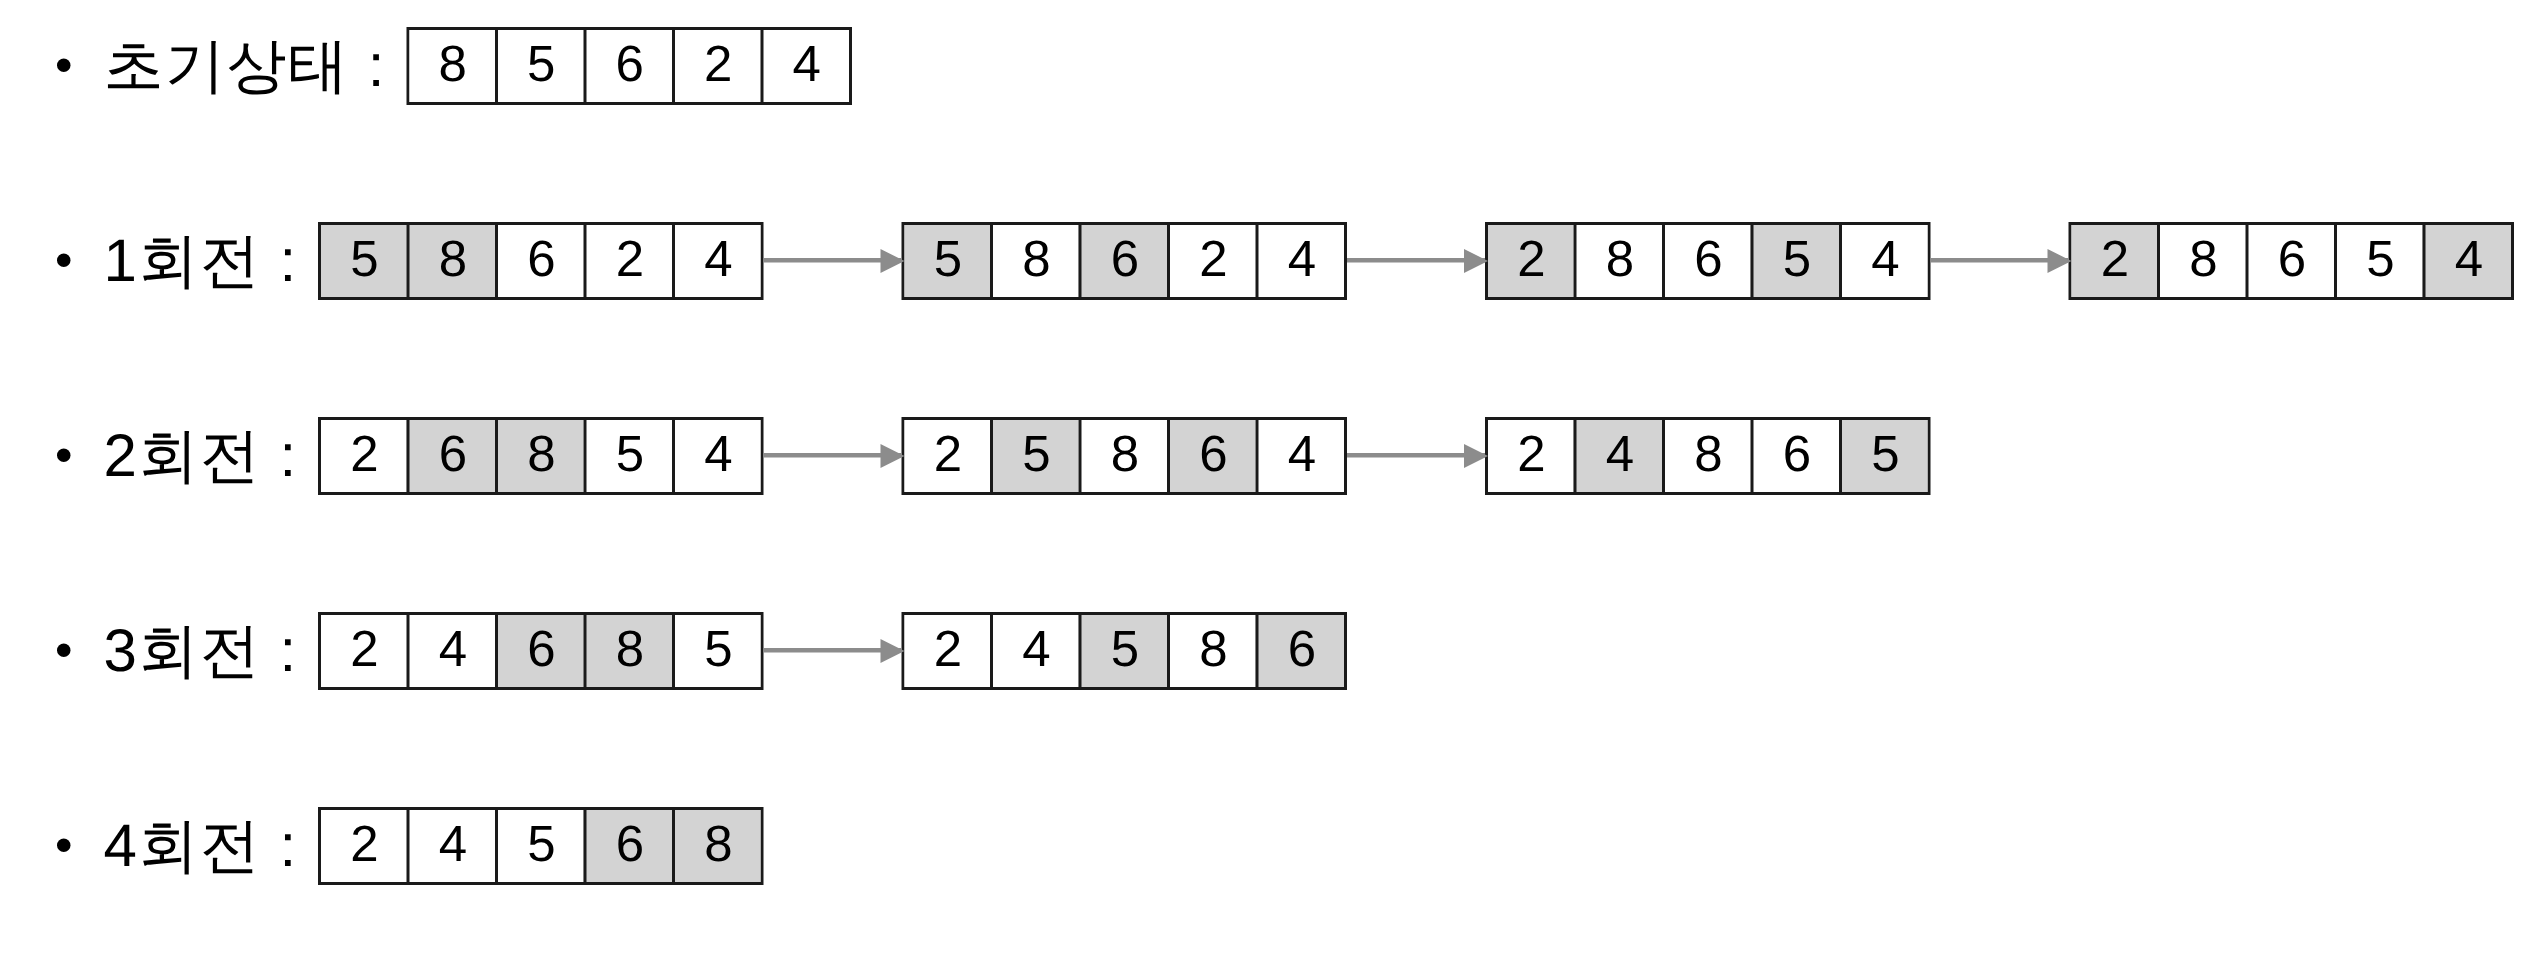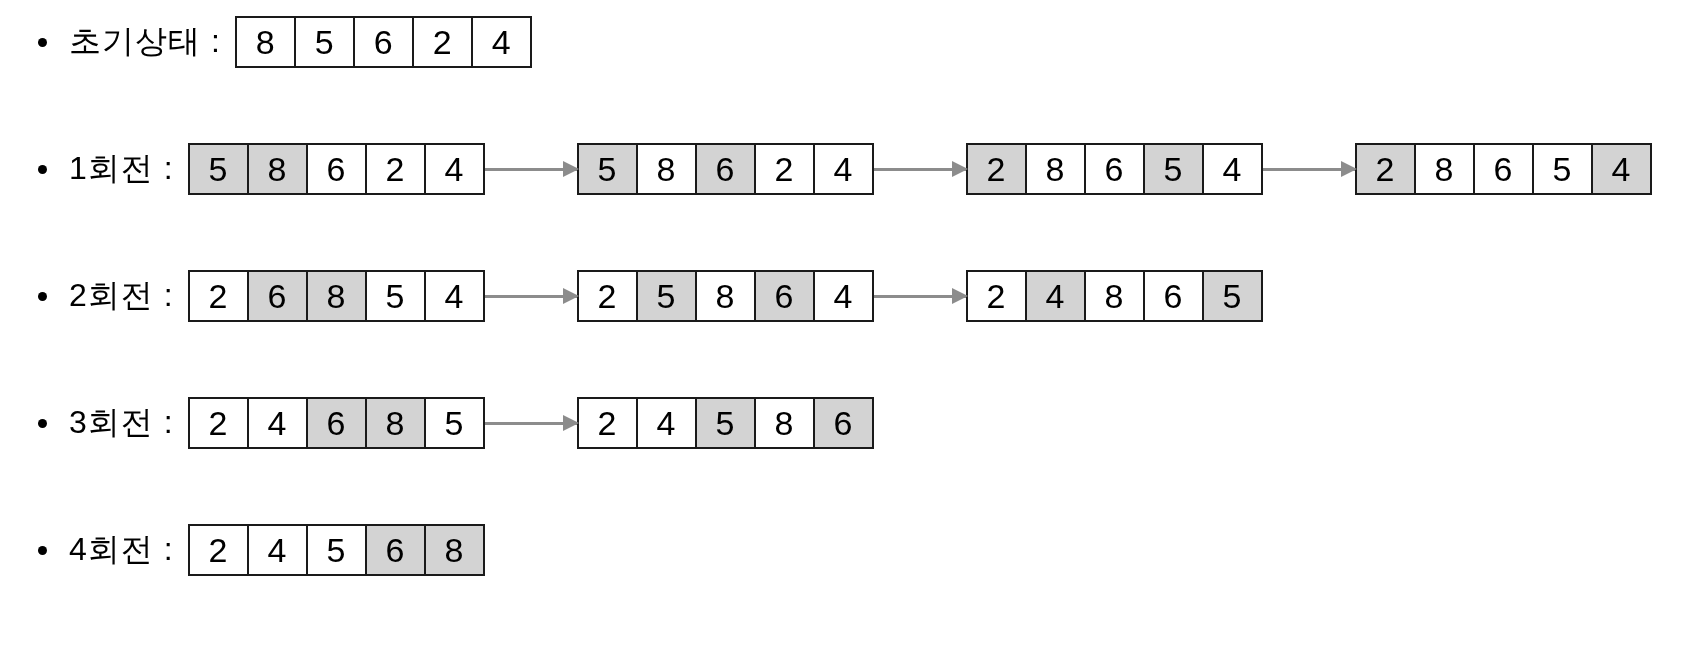--- a/index.html
+++ b/index.html
@@ -23,21 +23,21 @@
   .row:nth-child(1) { margin-top: 16px; }
   .row + .row { margin-top: 75px; text-align: center; }
   .bullet {
     width: 9px;
     height: 9px;
     border-radius: 50%;
     background: var(--text-color, #000);
     flex: 0 0 auto;
   }
   .label {
-    font-size: 32px;
+    font-size: 40px;
     color: var(--text-color, #000);
     margin-left: 22px;
     margin-right: 14px;
     white-space: nowrap;
     letter-spacing: 1px;
   }
   .array {
     display: flex;
     border: 2px solid var(--border-color, #1a1a1a);
     background: #ffffff;

